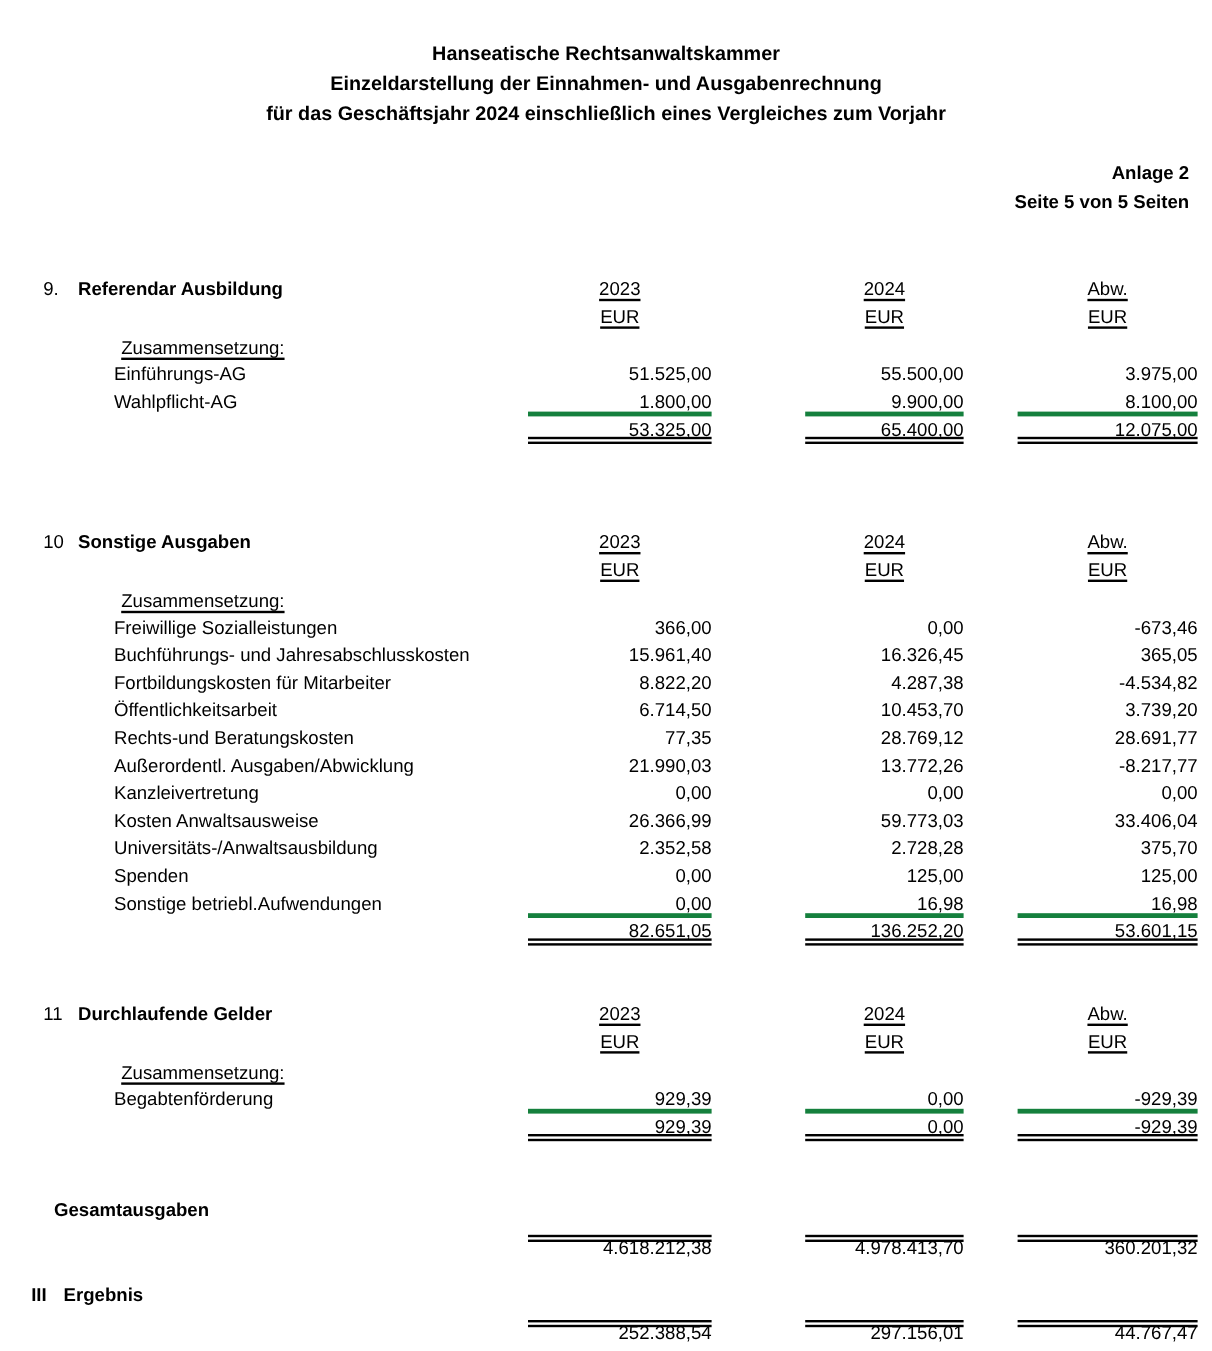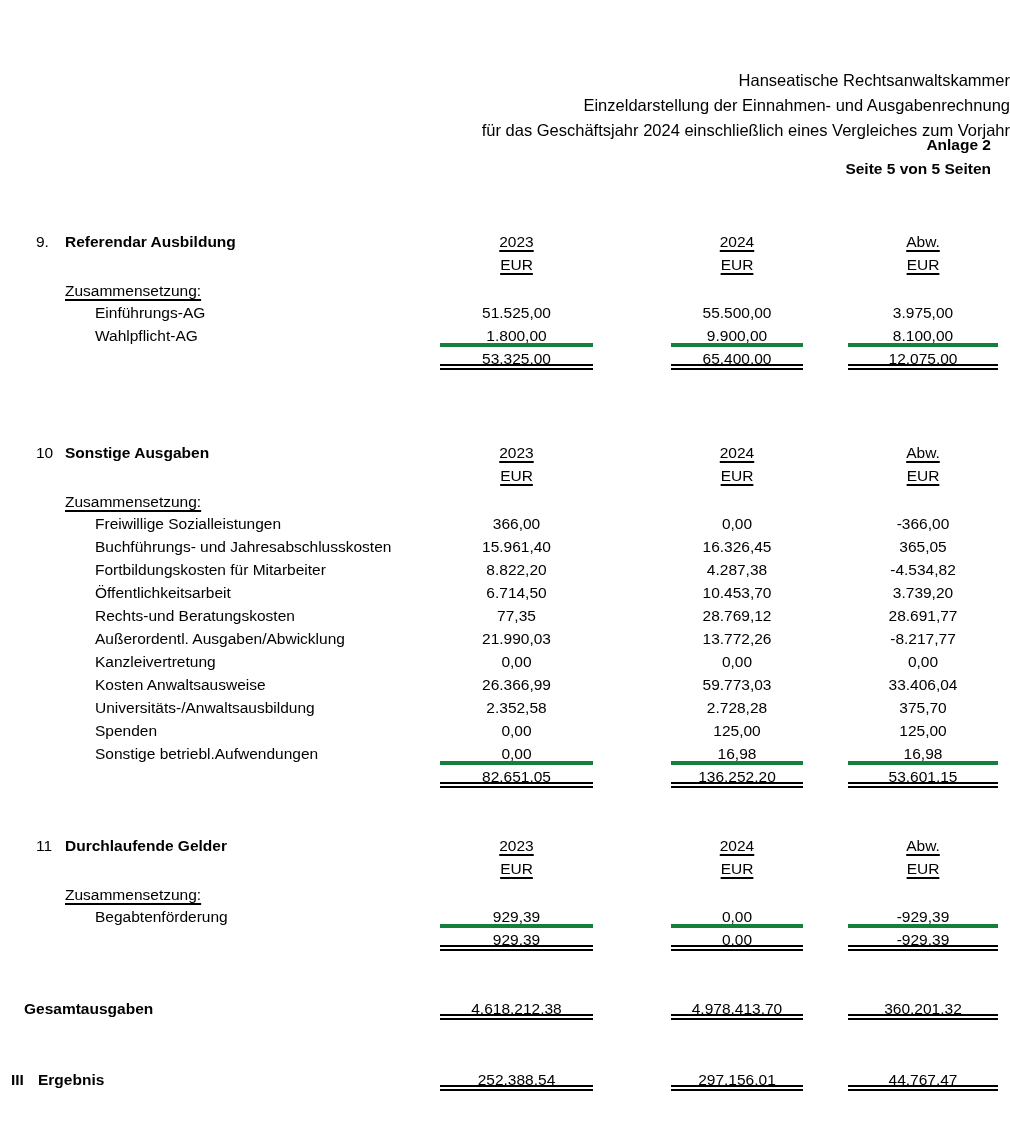--- a/index.html
+++ b/index.html
@@ -4,49 +4,49 @@
 <style>
   html,body{margin:0;padding:0;background:#ffffff;}
   .page{
     position:relative;
     width:1010px;height:1126px;
     background:#ffffff;color:#000;
     font-family:"Liberation Sans", sans-serif;
     font-size:15.5px;
     overflow:hidden;
   }
-  .doc-titles{padding-top:33px;text-align:right;font-weight:normal;font-size:16.5px;line-height:25px;margin-top:35px;}
+  .doc-titles{padding-top:33px;text-align:center;font-weight:bold;font-size:16.5px;line-height:25px;}
   .annex{position:absolute;top:133px;right:19px;text-align:right;font-weight:bold;font-size:15.5px;line-height:24px;}
   .annex .it{}
 
   .section{position:absolute;left:0;width:998px;}
   .row{display:flex;height:23px;line-height:23px;}
   .row.sec-head{height:24px;line-height:24px;}
   .row.sec-eur{height:26px;line-height:22px;}
-  .row.sec-comp{height:21px;line-height:21px;}
+  .row.sec-comp{height:21px;line-height:21px;margin-left:36px;}
 
   .c0{flex:0 0 440px;box-sizing:border-box;display:flex;}
   .c1{flex:0 0 153px;box-sizing:border-box;}
   .c2{flex:0 0 132px;margin-left:78px;box-sizing:border-box;}
   .c3{flex:0 0 150px;margin-left:45px;box-sizing:border-box;}
-  .val{text-align:center;display:block;}
+  .val{text-align:right;display:block;}
   .ctr{text-align:center;}
   .u{text-decoration:underline;text-underline-offset:3px;text-decoration-thickness:1.5px;}
   .lbl{padding-left:95px;display:block;}
   .secnum{flex:0 0 29px;margin-left:36px;}
   .sectitle{font-weight:bold;}
   .comp-in{margin-left:65px;}
 
   .sumrow .c1,.sumrow .c2,.sumrow .c3{border-bottom:4px solid #15803d;}
   .totalrow .c1,.totalrow .c2,.totalrow .c3{border-bottom:6px double #000;}
 
   .summary-row{position:absolute;left:0;width:998px;display:flex;height:23px;line-height:23px;}
-  .summary-row .c0{padding-left:24px;font-weight:bold;}
-  .summary-row .c1,.summary-row .c2,.summary-row .c3{border-bottom:6px double #000;}
-  .result-row .c0{padding-left:1px;}
+  .summary-row .c0{padding-left:45px;font-weight:bold;}
+  .summary-row .c1,.summary-row .c2,.summary-row .c3{border-bottom:6px double #000;margin-top:32px;}
+  .result-row .c0{padding-left:16px;}
   .roman{flex:0 0 27px;margin-left:10px;font-weight:bold;}
   .glabel{font-weight:bold;}
 </style>
 </head>
 <body>
 
 <div class="page">
 
   <div class="doc-titles">
     <div>Hanseatische Rechtsanwaltskammer</div>
@@ -127,21 +127,21 @@
           <span class="comp-in u">Zusammensetzung:</span>
         </div>
     </div>
     <div>
         <div class="row">
           <div class="c0">
             <span class="lbl">Freiwillige Sozialleistungen</span>
           </div>
           <div class="c1 val">366,00</div>
           <div class="c2 val">0,00</div>
-          <div class="c3 val">-366,00</div>
+          <div class="c3 val">-673,46</div>
         </div>
         <div class="row">
           <div class="c0">
             <span class="lbl">Buchführungs- und Jahresabschlusskosten</span>
           </div>
           <div class="c1 val">15.961,40</div>
           <div class="c2 val">16.326,45</div>
           <div class="c3 val">365,05</div>
         </div>
         <div class="row">

